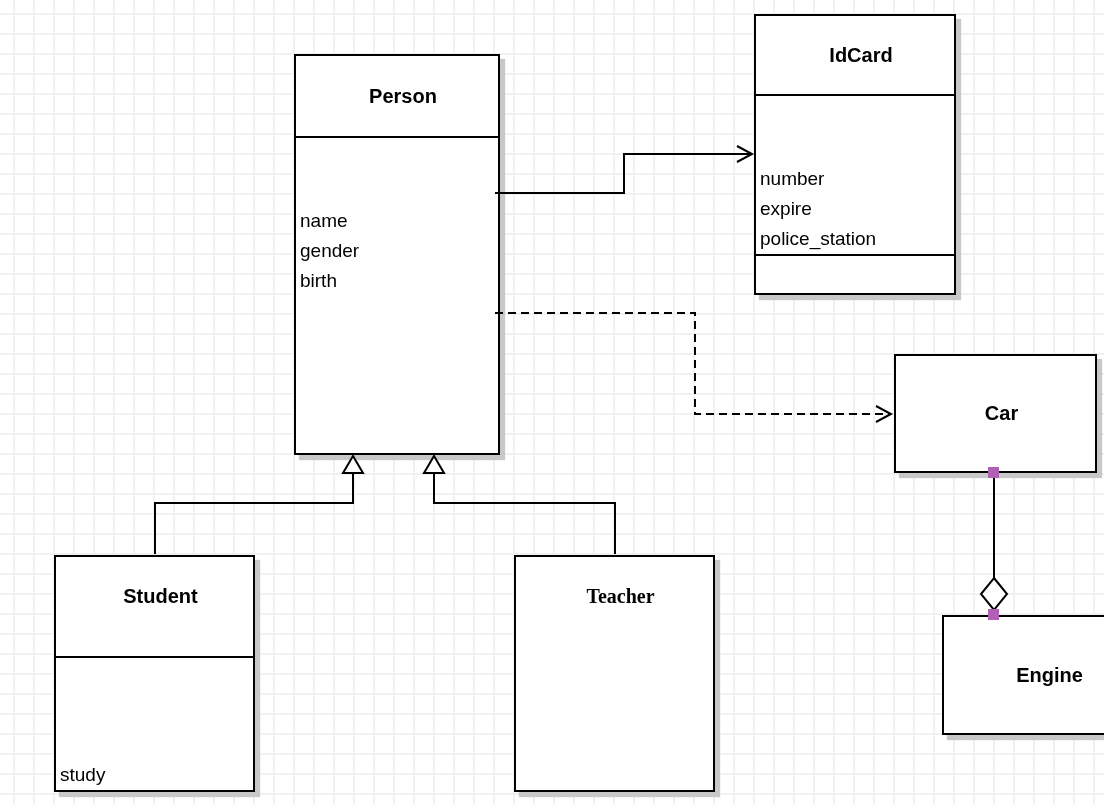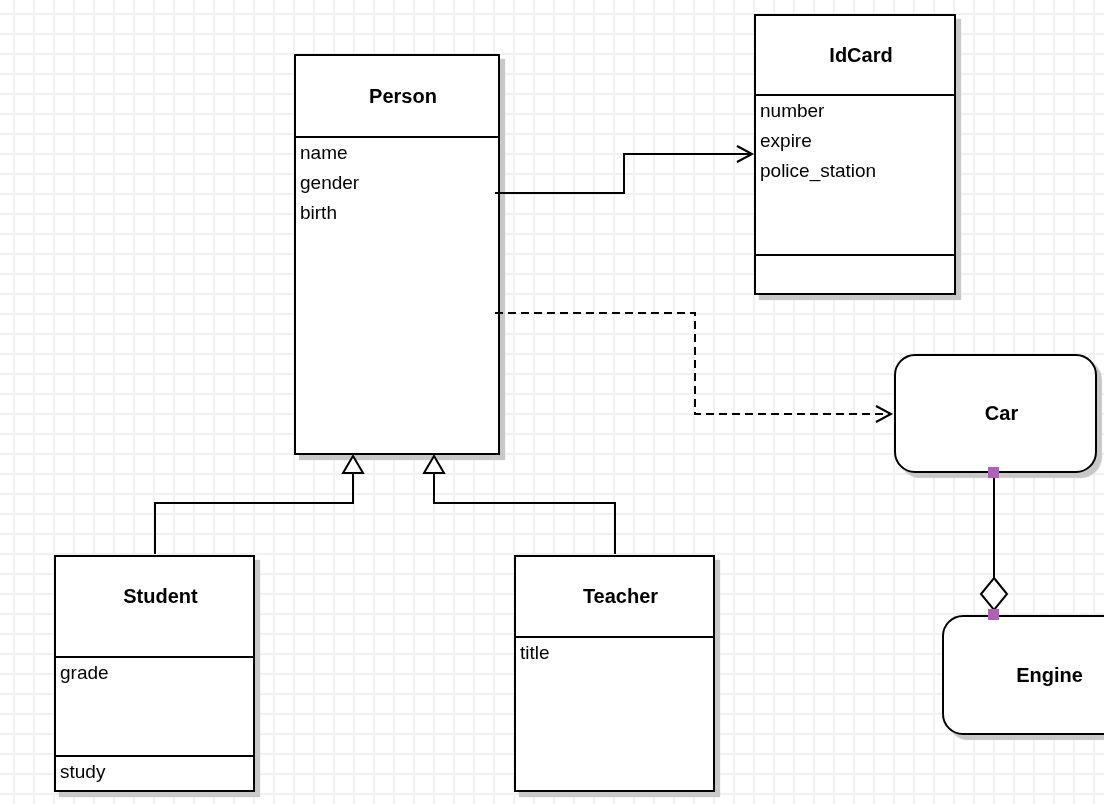--- a/index.html
+++ b/index.html
@@ -28,27 +28,27 @@
   .uml-title{
     box-sizing:border-box;
     display:flex;align-items:center;justify-content:center;
     font-weight:bold;font-size:20px;
     flex:0 0 auto;
     padding-left:12px;
   }
   .uml-section{
     box-sizing:border-box;
     border-top:2px solid #000000;
-    display:flex;flex-direction:column;justify-content:flex-start;
+    display:flex;flex-direction:column;justify-content:flex-end;
     padding-left:4px;
     font-size:19px;line-height:30px;
     flex:0 0 auto;
   }
   .uml-fill{flex:1 1 auto;}
-  .only-title{border-radius:21px;}
+  .only-title{}
   .only-title .uml-title{flex:1 1 auto;}
   svg.wires{
     position:absolute;left:0;top:0;width:1104px;height:804px;
     pointer-events:none;
   }
   svg.wires [data-interactable="true"]{pointer-events:stroke;}
 </style>
 </head>
 <body>
 
@@ -68,33 +68,27 @@
     <div class="uml-section" style="height:160px" data-interactable="false">
       <div data-interactable="false">number</div>
       <div data-interactable="false">expire</div>
       <div data-interactable="false">police_station</div>
     </div>
     <div class="uml-section uml-fill" data-interactable="false"></div>
   </div>
 
   <div class="uml-class" style="left:54px;top:555px;width:201px;height:237px;gap:20px;" data-interactable="true">
     <div class="uml-title" style="height:79px" data-interactable="false">Student</div>
-    <div class="uml-section" style="height:79px" data-interactable="false">
-      <div data-interactable="false">grade</div>
-    </div>
     <div class="uml-section uml-fill" data-interactable="false">
       <div data-interactable="false">study</div>
     </div>
   </div>
 
-  <div class="uml-class" style="left:514px;top:555px;width:201px;height:237px;" data-interactable="true">
+  <div class="uml-class" style="left:514px;top:555px;width:201px;height:237px;font-family:Liberation Serif, serif;" data-interactable="true">
     <div class="uml-title" style="height:79px" data-interactable="false">Teacher</div>
-    <div class="uml-section" style="height:79px" data-interactable="false">
-      <div data-interactable="false">title</div>
-    </div>
   </div>
 
   <div class="uml-class only-title" style="left:894px;top:354px;width:203px;height:119px;" data-interactable="true">
     <div class="uml-title" data-interactable="false">Car</div>
   </div>
 
   <div class="uml-class only-title" style="left:894px;top:615px;width:203px;height:120px;margin-left:48px;" data-interactable="true">
     <div class="uml-title" data-interactable="false">Engine</div>
   </div>
 

